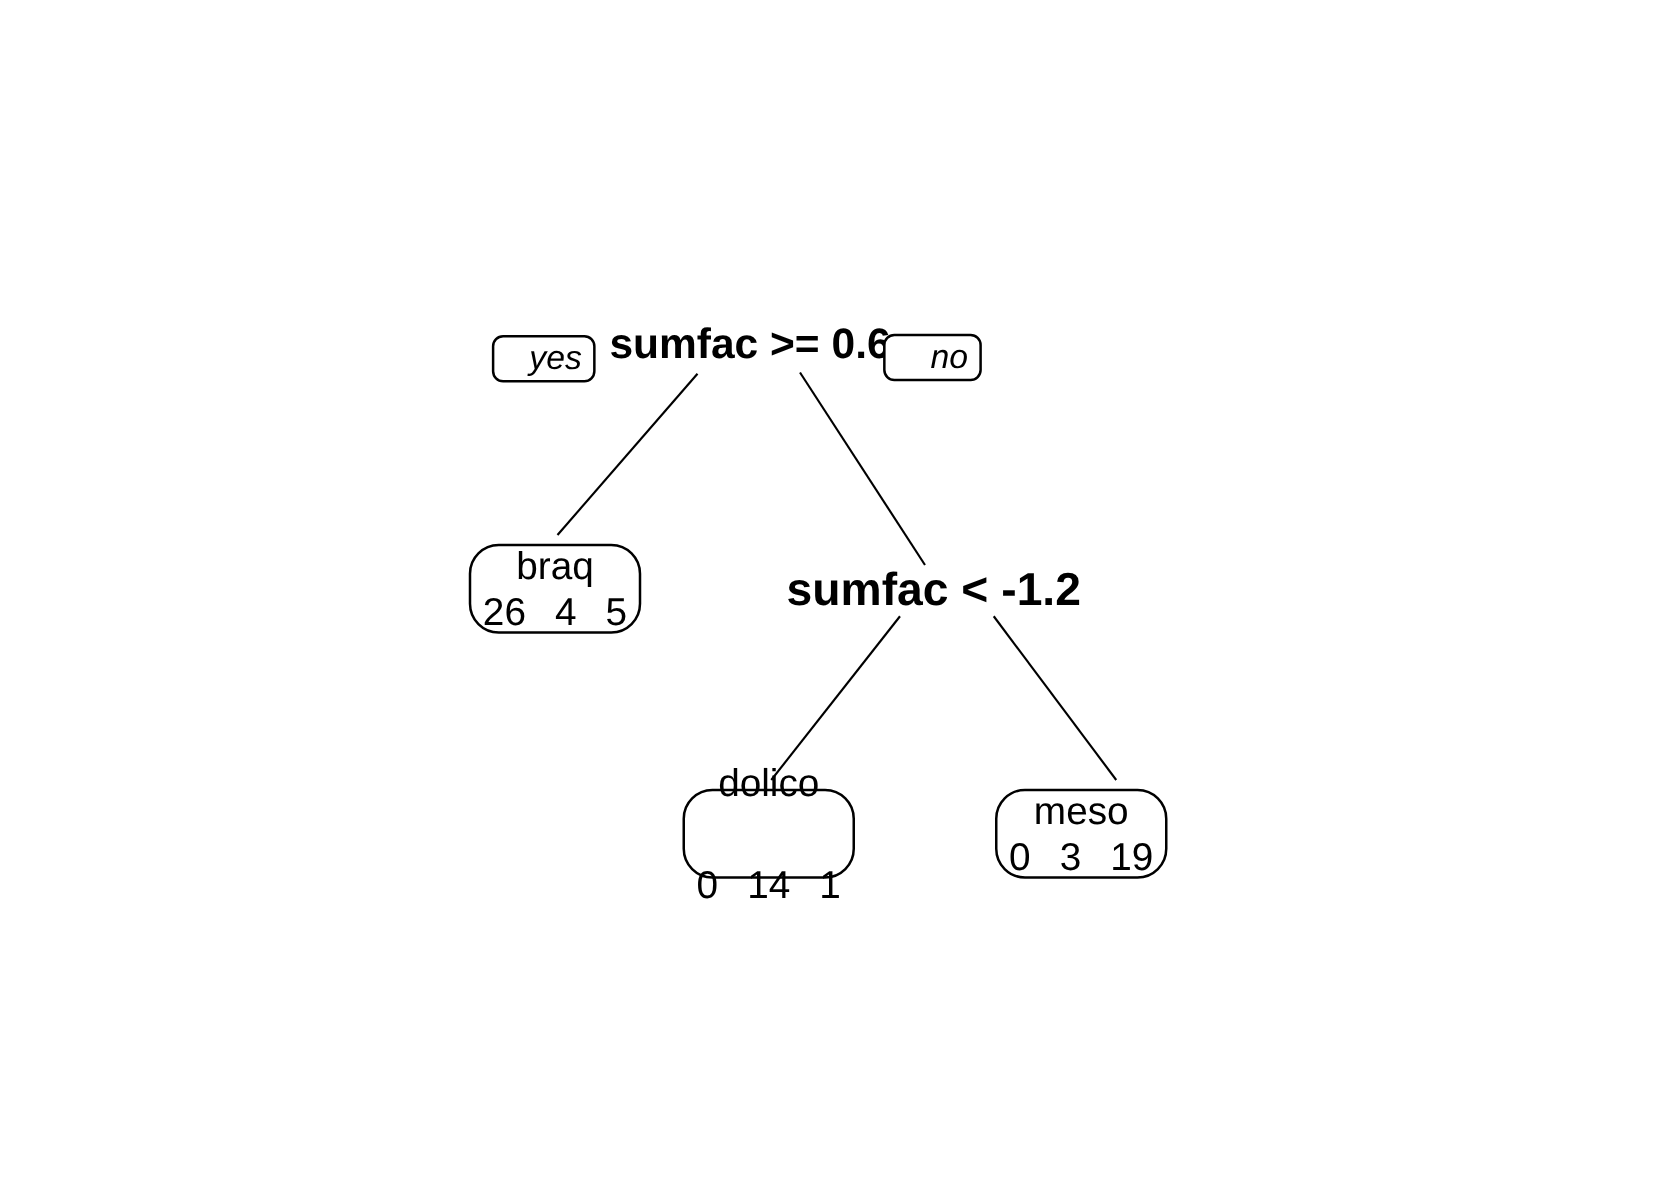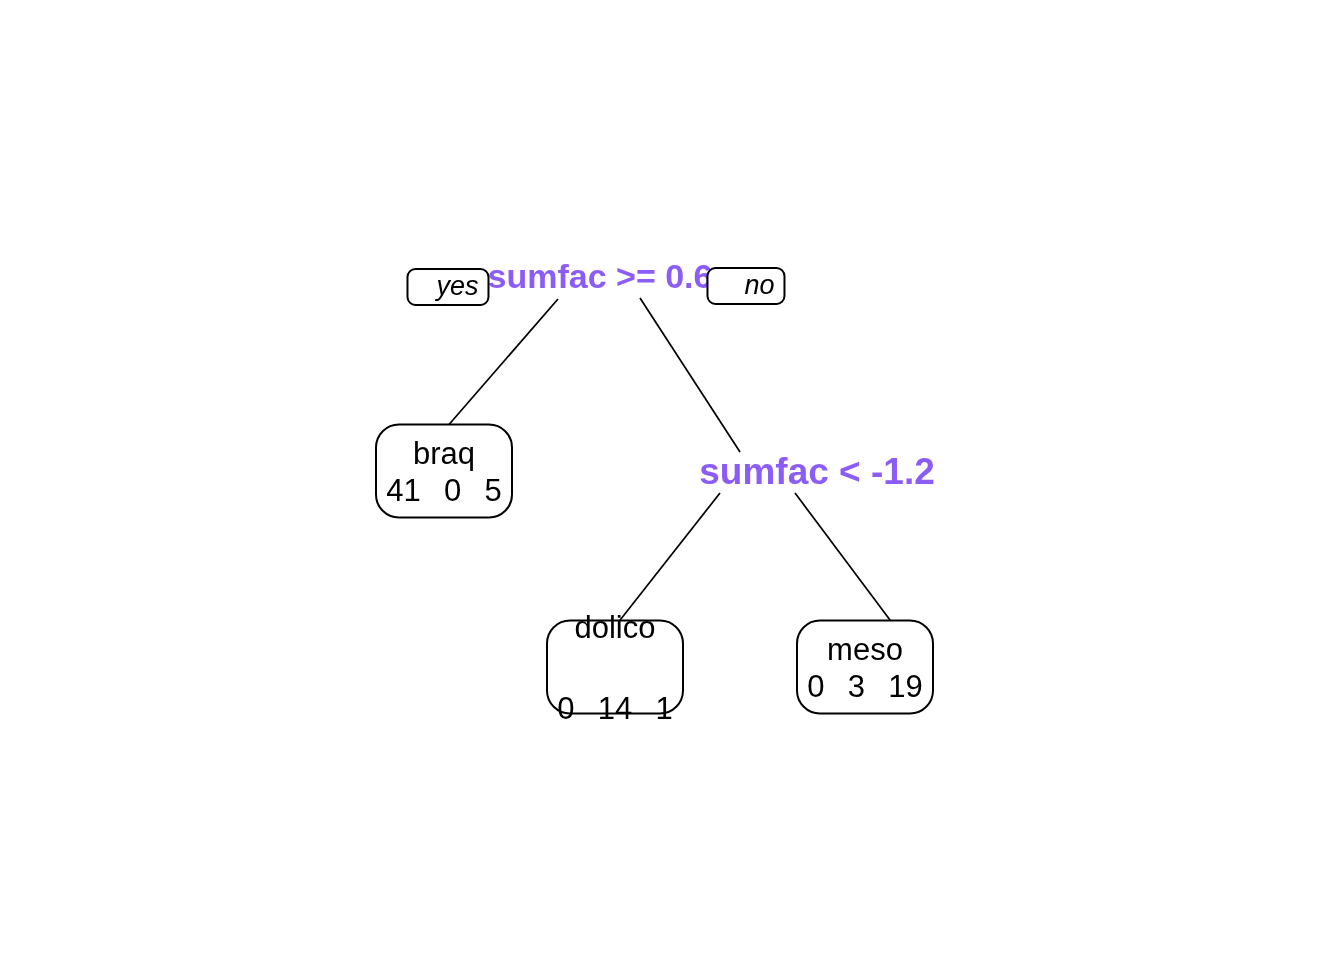--- a/index.html
+++ b/index.html
@@ -21,59 +21,59 @@
     left: 0;
     top: 0;
     width: 1344px;
     height: 960px;
   }
   .split-label {
     position: absolute;
     transform: translate(-50%, -50%);
     font-weight: bold;
     white-space: nowrap;
-    color: #8b5cf6;
+    color: #000000;
   }
   .split-label.root {
     left: 600px;
     top: 276px;
     font-size: 34px;
   }
   .split-label.second {
-    left: 817px;
+    left: 747px;
     top: 472px;
     font-size: 37px;
   }
   .branch-badge {
     position: absolute;
     transform: translate(-50%, -50%);
     border: 2.4px solid #000000;
     border-radius: 9px;
     background: #ffffff;
     font-style: italic;
     font-size: 27px;
     line-height: 30px;
     padding: 1px 9px 3px 9px;
     white-space: nowrap;
   }
   .branch-badge.yes {
-    left: 448px;
+    left: 435px;
     top: 287px;
     padding-left: 28px;
   }
   .branch-badge.no {
     left: 746px;
     top: 286px;
     padding-left: 36px;
   }
   .leaf-node {
     position: absolute;
     transform: translate(-50%, -50%);
     width: 138px;
-    height: 95px;
+    height: 72px;
     box-sizing: border-box;
     border: 2.4px solid #000000;
     border-radius: 24px;
     background: #ffffff;
     display: flex;
     flex-direction: column;
     justify-content: center;
     align-items: center;
     text-align: center;
     font-size: 31px;
@@ -105,21 +105,21 @@
   <div class="split-label root">sumfac &gt;= 0.6</div>
 
   <div class="branch-badge yes">yes</div>
 
   <div class="branch-badge no">no</div>
 
   <div class="split-label second">sumfac &lt; -1.2</div>
 
   <div class="leaf-node braq">
     <div class="leaf-name">braq</div>
-    <div class="leaf-counts">41  0  5</div>
+    <div class="leaf-counts">26  4  5</div>
   </div>
 
   <div class="leaf-node dolico">
     <div class="leaf-name">dolico</div>
     <div class="leaf-counts">0  14  1</div>
   </div>
 
   <div class="leaf-node meso">
     <div class="leaf-name">meso</div>
     <div class="leaf-counts">0  3  19</div>

